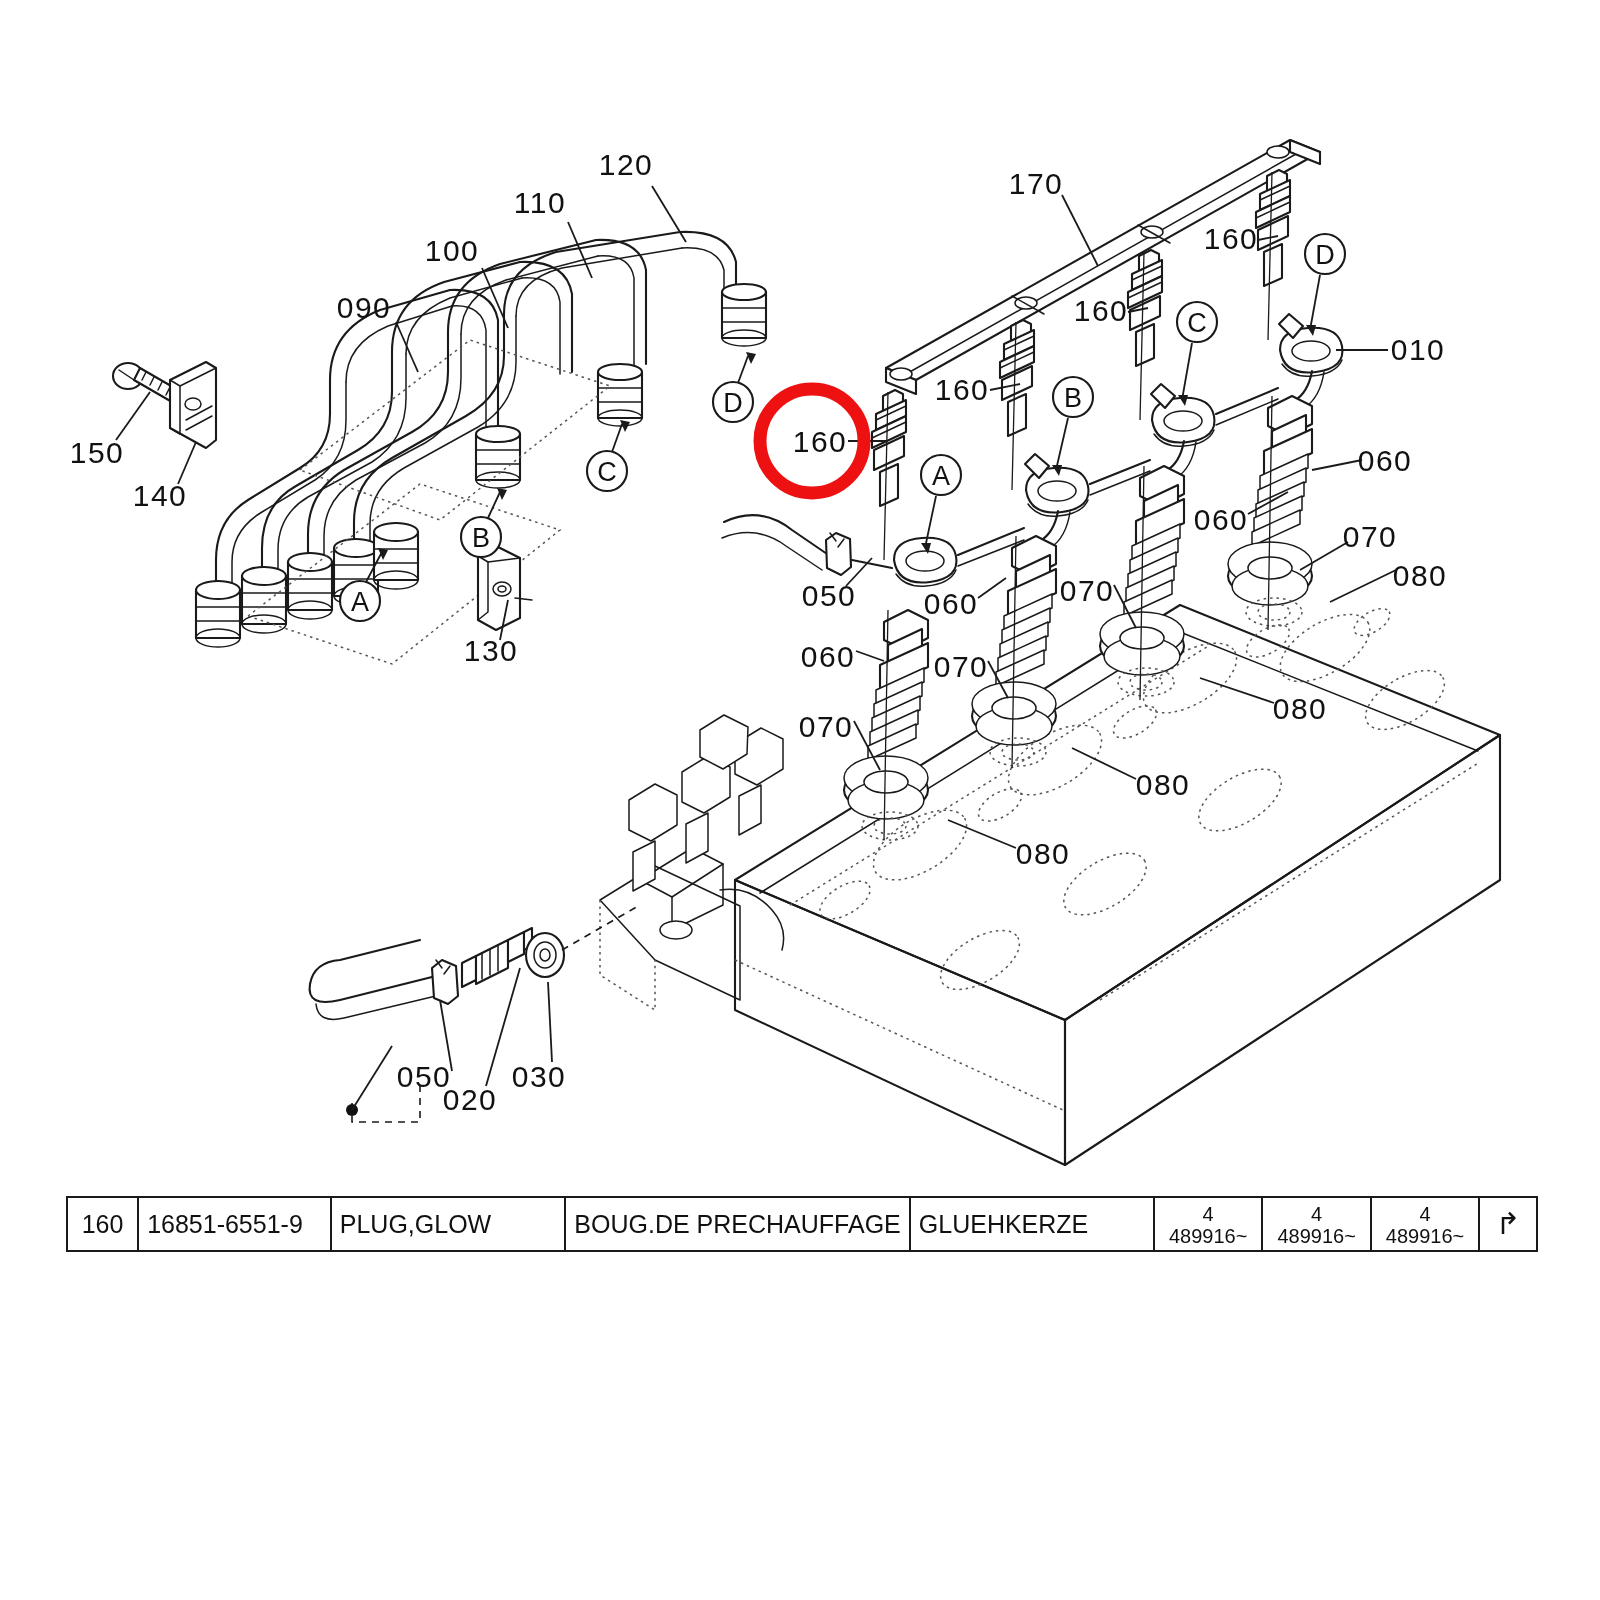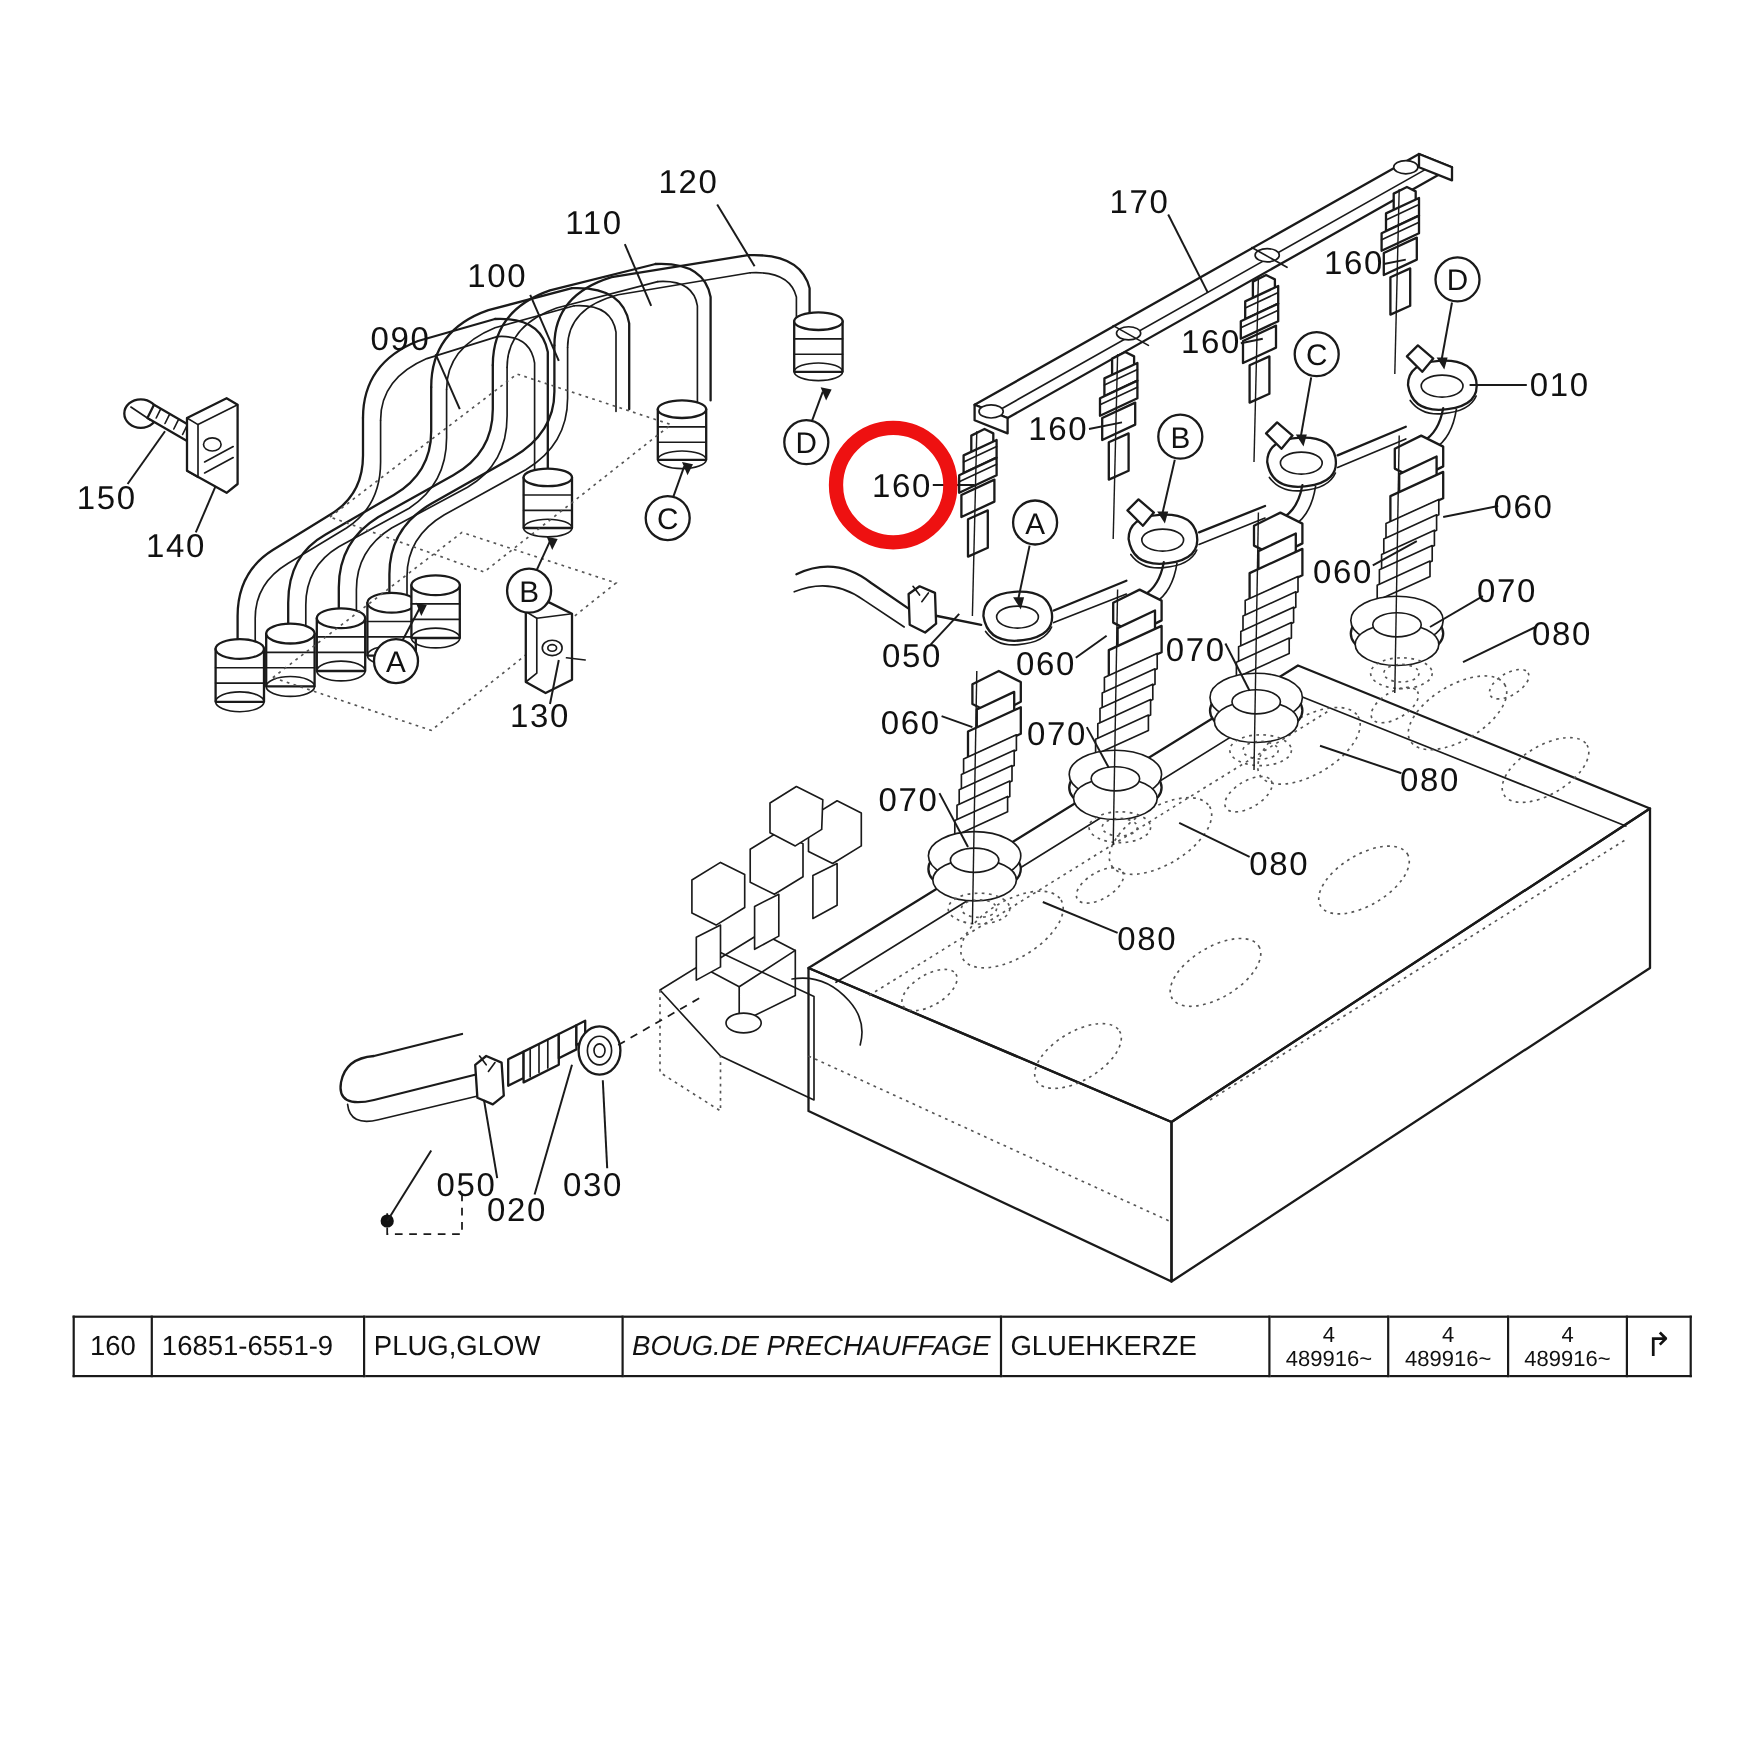--- a/index.html
+++ b/index.html
@@ -56,21 +56,21 @@
     padding: 0 8px;
     height: 52px;
     font-size: 25px;
     color: #111;
     vertical-align: middle;
     white-space: nowrap;
   }
   td.c-ref    { width: 66px;  text-align: center; }
   td.c-num    { width: 196px; }
   td.c-en     { width: 290px; border-radius: 21px; }
-  td.c-fr     { width: 310px; font-style: italic; }
+  td.c-fr     { width: 310px; }
   td.c-de     { width: 290px; margin-left: 25px; }
   td.c-qty    { width: 104px; text-align: center; padding: 0; }
   td.c-arrow  { width: 56px;  text-align: center; padding: 0; }
   .qty-top {
     display: block;
     font-size: 20px;
     line-height: 20px;
     padding-top: 3px;
   }
   .qty-bot {

